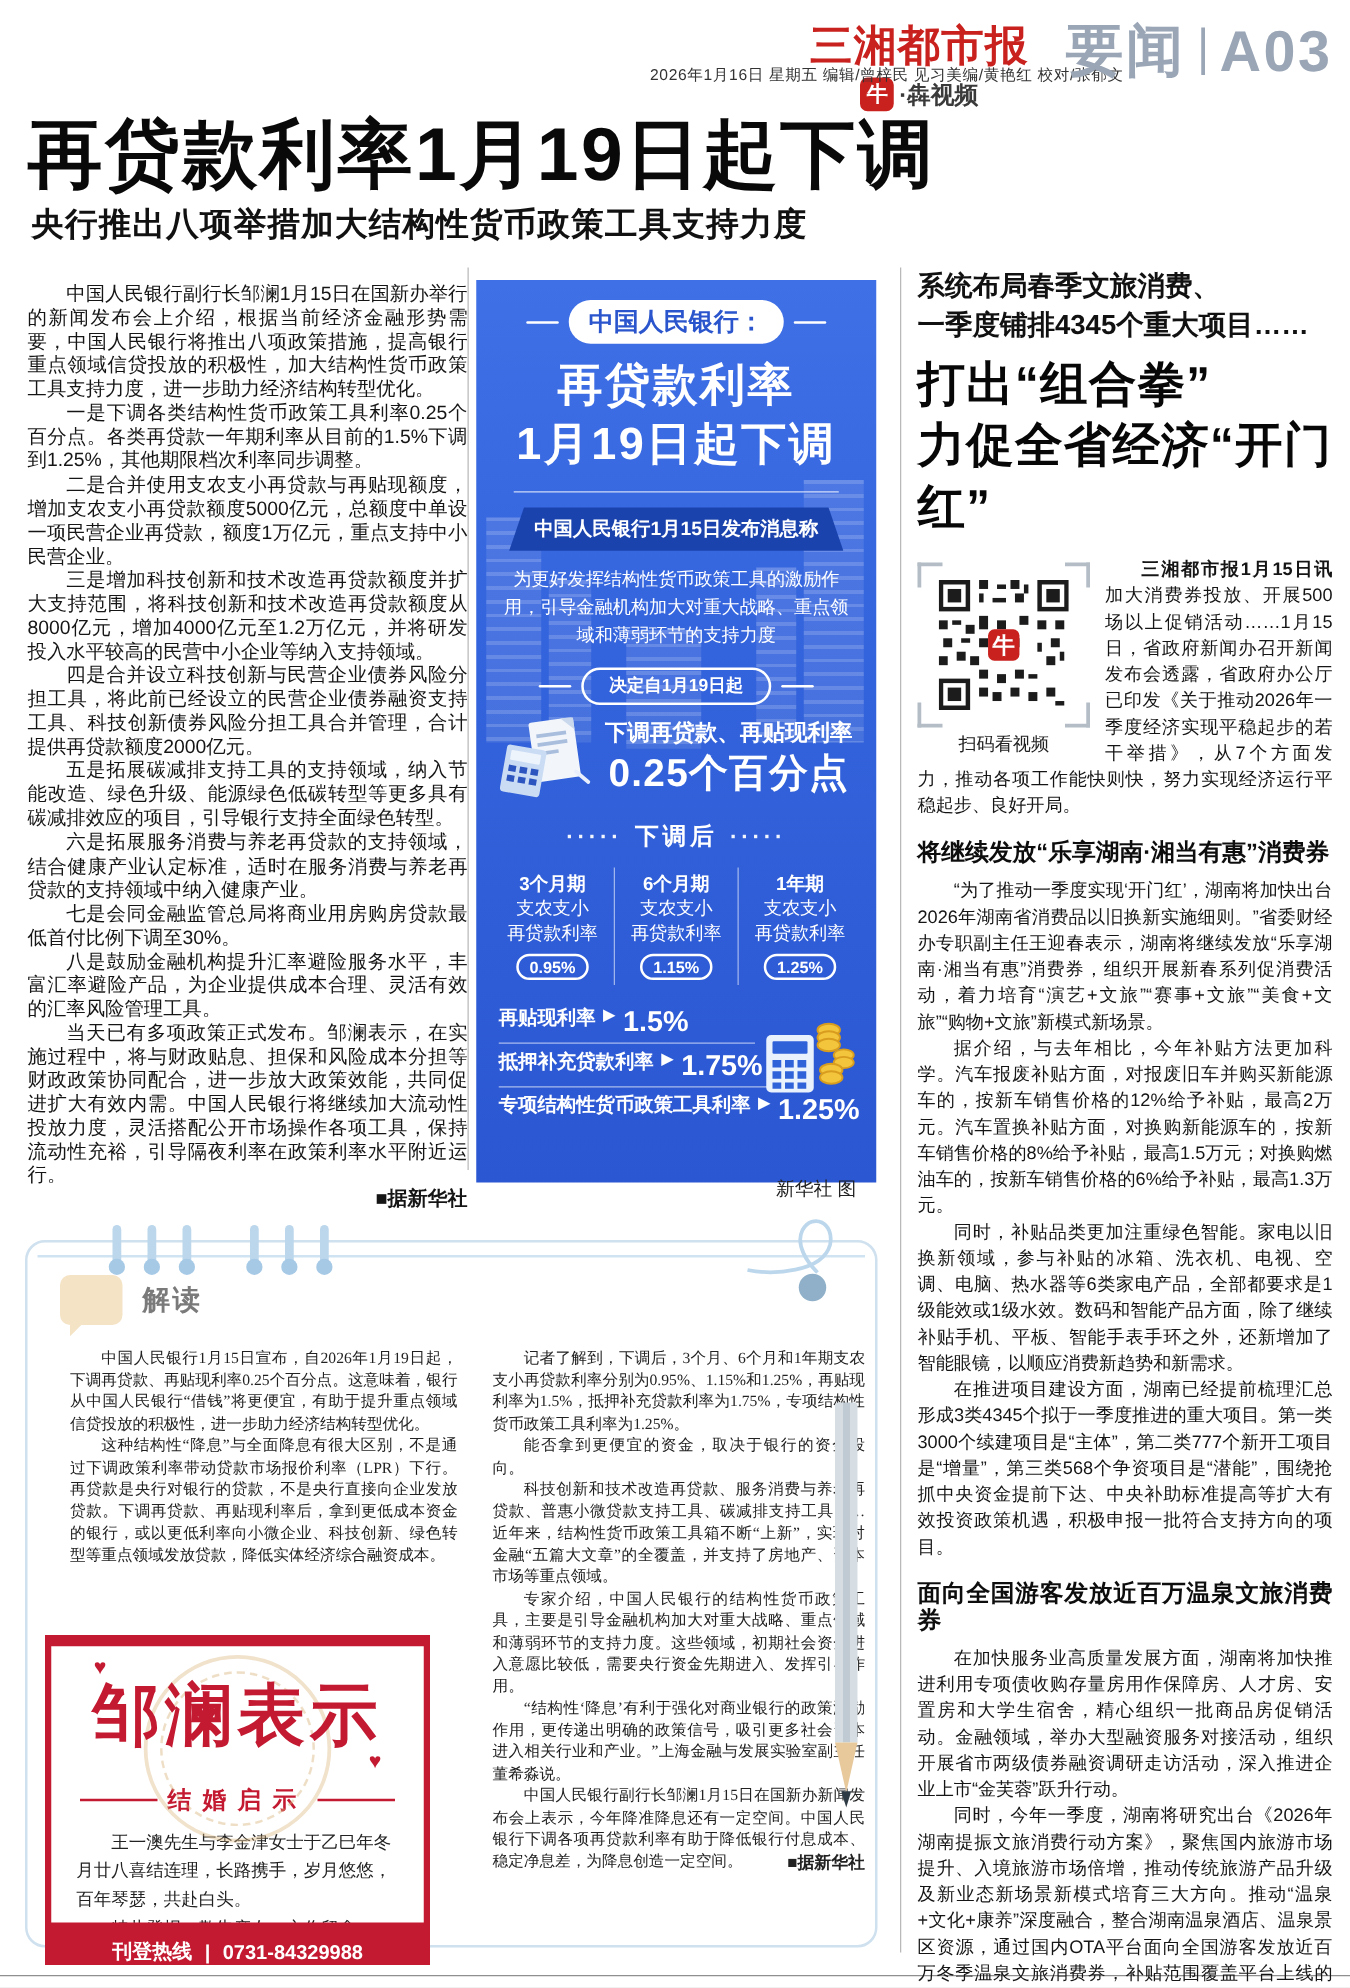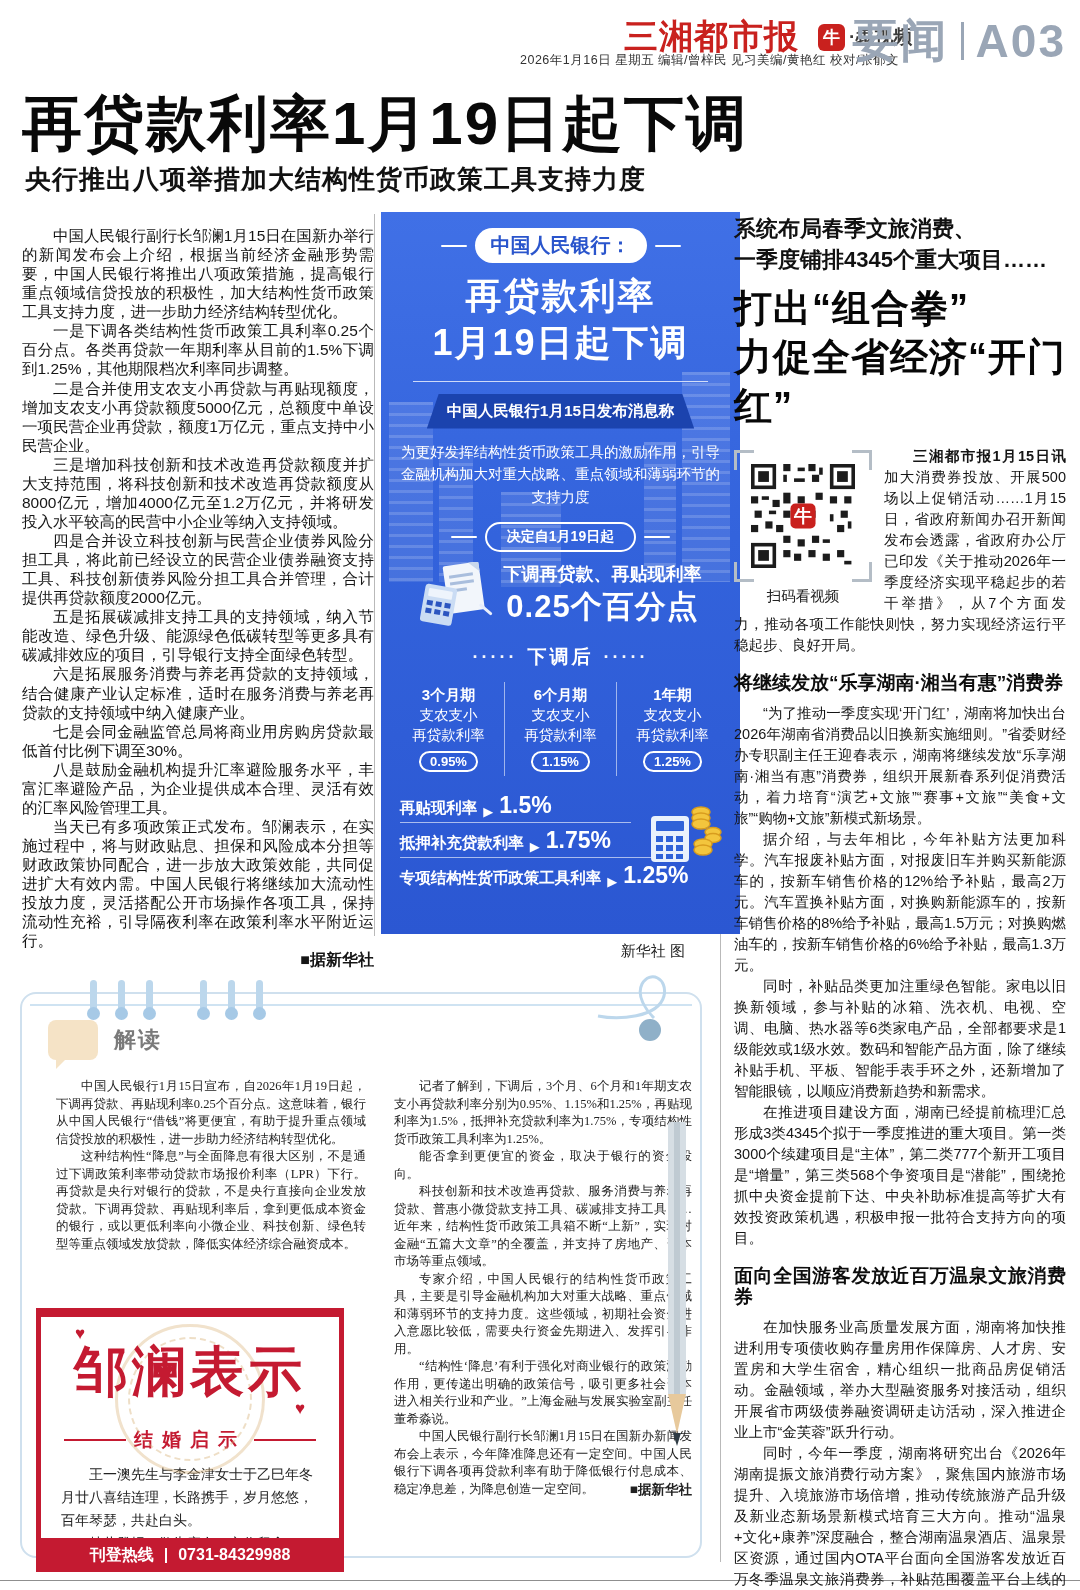--- a/index.html
+++ b/index.html
@@ -3,21 +3,21 @@
 <meta charset="utf-8">
 <style>
   * { margin:0; padding:0; box-sizing:border-box; }
   html,body { background:#e8e8e8; }
   .page {
     position:relative; width:1080px; height:1590px; margin:0 auto;
     background:#ffffff; overflow:hidden;
     font-family:"Liberation Sans","DejaVu Sans",sans-serif; color:#1a1a1a;
   }
   
-  .masthead { position:absolute; left:624px; top:14px; display:flex; align-items:center; gap:19px; }
+  .masthead { position:absolute; left:648px; top:14px; display:flex; align-items:center; gap:2px;flex-direction:column; }
   .paper-name { font-size:34px; font-weight:900; color:#c9211e; letter-spacing:1px; }
   .video-logo { display:flex; align-items:center; gap:4px; }
   .video-square { width:27px; height:27px; background:#c9211e; border-radius:6px; color:#fff;
     font-size:17px; font-weight:900; display:flex; align-items:center; justify-content:center; }
   .video-text { font-size:19px; font-weight:700; color:#3a3a3a; }
   .dateline { position:absolute; left:520px; top:52px; font-size:12.5px; color:#333; letter-spacing:.5px; }
   .section-page { position:absolute; right:14px; top:10px; display:flex; align-items:center; gap:12px; }
   .section-name,.page-no { font-size:46px; font-weight:900; color:#9aa6b6; letter-spacing:2px; }
   .sp-divider { width:3px; height:38px; background:#9aa6b6; }
   
@@ -27,21 +27,21 @@
   .vrule { position:absolute; width:1px; background:#b9b9b9; }
   .vrule1 { left:374px; top:214px; height:722px; }
   .vrule2 { left:720px; top:214px; height:1348px; }
   .page-rule { position:absolute; left:0; right:0; top:1580px; height:1px; background:#8f8f8f; }
 
   .col-left { position:absolute; left:22px; top:226px; width:352px; font-size:15.5px; line-height:1.23; text-align:justify; color:#151515; }
   .col-left p { text-indent:2em; margin:0; }
   .credit-line { text-align:right; font-weight:900; font-size:16px; margin-top:4px; text-indent:0 !important; }
 
   
-  .infographic { position:absolute; left:381px; top:212px; width:359px; height:722px;
+  .infographic { position:absolute; left:381px; top:224px; width:320px; height:722px;
     background:linear-gradient(180deg,#4070e6 0%,#3363dc 45%,#2b57d2 100%);
     color:#fff; overflow:hidden; }
   .bld { position:absolute; background:rgba(255,255,255,.10); z-index:0;
     background-image:repeating-linear-gradient(rgba(255,255,255,.16) 0 3px, transparent 3px 11px); }
   .info-inner { position:relative; z-index:1; display:flex; flex-direction:column; align-items:center; padding:16px 12px 10px; }
   .badge-row,.pill-row { display:flex; align-items:center; gap:8px; width:100%; justify-content:center; }
   .hline { height:2px; background:#fff; flex:0 0 26px; border-radius:2px; }
   .bank-badge { background:#fff; color:#2a55cc; font-size:20px; font-weight:900; border-radius:20px; padding:4px 16px; white-space:nowrap; }
   .info-title { margin-top:10px; text-align:center; font-size:36px; font-weight:900; line-height:1.3; letter-spacing:2px; }
   .info-hr { width:88%; height:1px; background:rgba(255,255,255,.75); margin:14px 0 12px; }
@@ -57,21 +57,21 @@
   .after-row { display:flex; align-items:center; gap:10px; margin-top:16px; font-weight:800; }
   .after-label { font-size:19px; letter-spacing:3px; }
   .after-dots { font-size:18px; letter-spacing:3px; opacity:.95; }
   .cards-row { display:flex; width:100%; margin-top:12px; }
   .rate-card { flex:1; display:flex; flex-direction:column; align-items:center; gap:1px; padding:4px 2px; }
   .rate-card + .rate-card { border-left:1px solid rgba(255,255,255,.55); }
   .card-period { font-size:15px; font-weight:700; }
   .card-name { font-size:14.5px; line-height:1.3; }
   .card-pill { margin-top:5px; border:2px solid #fff; border-radius:18px; padding:1px 9px; font-size:13px; font-weight:900; white-space:nowrap; }
   .rows-wrap { width:96%; margin-top:12px; position:relative; }
-  .rate-row { display:flex; align-items:flex-end; gap:6px; padding:4px 0 3px; }
+  .rate-row { display:flex; align-items:flex-start; gap:6px; padding:4px 0 3px; }
   .rate-row.u { border-bottom:1px solid rgba(255,255,255,.6); width:72%; }
   .rate-row.u2 { border-bottom:1px solid rgba(255,255,255,.6); width:84%; }
   .row-label { font-size:15.5px; font-weight:700; white-space:nowrap; }
   .row-arrow { font-size:13px; }
   .row-value { font-size:23px; font-weight:900; }
   .calc-coins { position:absolute; right:-2px; top:10px; }
   .info-credit { position:absolute; left:381px; top:942px; width:304px; text-align:right; font-size:15px; color:#222; }
 
   
   .col-right { position:absolute; left:734px; top:214px; width:332px; }
@@ -111,21 +111,21 @@
   .pencil { position:absolute; right:14px; top:128px; width:18px; height:330px; z-index:3; }
   .pencil .pbody { width:18px; height:272px; background:linear-gradient(90deg,#d6dee4 0 6px,#bfcad2 6px 12px,#d6dee4 12px); border-radius:3px 3px 0 0; }
   .pencil .pwood { width:0; height:0; border-left:9px solid transparent; border-right:9px solid transparent; border-top:40px solid #e7c99c; }
   .pencil .plead { position:absolute; bottom:6px; left:5px; width:0; height:0; border-left:4px solid transparent; border-right:4px solid transparent; border-top:13px solid #2f3b44; }
 
   
   .ad { position:absolute; left:36px; top:1308px; width:308px; height:264px; background:#fff;
     border-left:5px solid #c41a31; border-right:5px solid #c41a31; z-index:4; }
   .ad-topbar { position:absolute; left:-5px; right:-5px; top:0; height:9px; background:#c41a31; }
   .ad-botbar { position:absolute; left:-5px; right:-5px; bottom:0; height:34px; background:#c41a31;
-    display:flex; align-items:center; justify-content:center; gap:10px; color:#fff; font-size:16px; font-weight:800; }
+    display:flex; align-items:flex-end; justify-content:center; gap:10px; color:#fff; font-size:16px; font-weight:800; }
   .medallion { position:absolute; left:50%; top:16px; transform:translateX(-50%); width:150px; height:150px;
     border:3px solid rgba(216,178,122,.55); border-radius:50%; opacity:.7; }
   .medallion::after { content:""; position:absolute; inset:10px; border:2px dashed rgba(216,178,122,.6); border-radius:50%; }
   .ad-title { position:relative; margin-top:28px; text-align:center; font-size:54px; font-weight:900; color:#c41a31; letter-spacing:4px; }
   .heart1 { position:absolute; left:34px; top:-12px; font-size:17px; color:#c41a31; }
   .heart2 { position:absolute; right:30px; bottom:-10px; font-size:17px; color:#c41a31; }
   .ad-divider { display:flex; align-items:center; justify-content:center; gap:8px; margin-top:18px; color:#c41a31; }
   .ad-divider .dline { width:62px; height:2px; background:#c41a31; }
   .ad-divider .dtext { font-size:19px; font-weight:900; letter-spacing:9px; font-family:"Liberation Serif","DejaVu Serif",serif; }
   .ad-body { margin:10px 20px 0; font-family:"Liberation Serif","DejaVu Serif",serif; font-size:14px; line-height:1.65; color:#222; }

